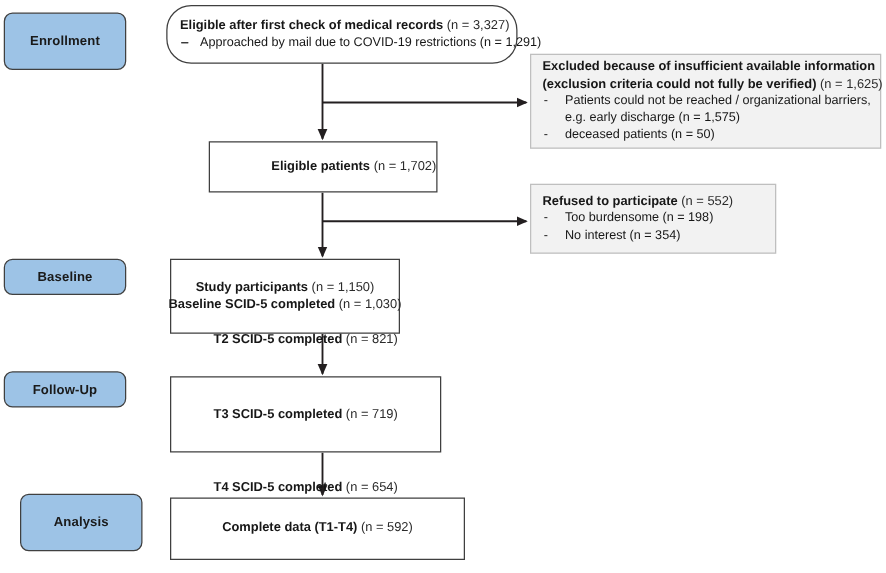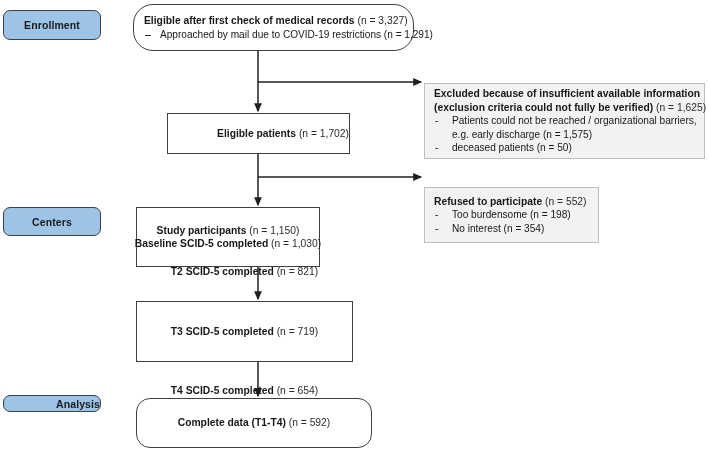--- a/index.html
+++ b/index.html
@@ -82,21 +82,20 @@
   .bullets li.wrap {
     white-space: normal;
   }
   .pad-left {
     padding-left: 10px;
     border-radius: 20px;
   }
   .pad-left-gray {
     padding-left: 9px;
     padding-right: 6px;
-    margin-top: 40px;
   }
   svg.connectors {
     position: absolute;
     left: 0;
     top: 0;
     width: 709px;
     height: 458px;
     pointer-events: none;
   }
 </style>
@@ -118,27 +117,30 @@
 
     <line x1="258" y1="154" x2="258" y2="205" stroke="#231f20" stroke-width="1.5" marker-end="url(#arrowhead)"></line>
 
     <path d="M258,177 L421,177" stroke="#231f20" stroke-width="1.5" fill="none" marker-end="url(#arrowhead)"></path>
 
     <line x1="258" y1="267" x2="258" y2="299" stroke="#231f20" stroke-width="1.5" marker-end="url(#arrowhead)"></line>
 
     <line x1="258" y1="362" x2="258" y2="396" stroke="#231f20" stroke-width="1.5" marker-end="url(#arrowhead)"></line>
   </svg>
 
-  <div class="stage-chip" style="left:3px; top:10px; width:98px; height:30px;">
+  <div class="stage-chip" style="left:3px; top:10px; width:98px; height:46px;">
     <span>Enrollment</span>
   </div>
   <div class="stage-chip" style="left:3px; top:207px; width:98px; height:29px;">
-    <span>Centers</span>
-  </div>
-  <div class="stage-chip" style="left:3px; top:395px; width:98px; height:17px;justify-content:flex-end;">
+    <span>Baseline</span>
+  </div>
+  <div class="stage-chip" style="left:3px; top:297px; width:98px; height:29px;">
+    <span>Follow-Up</span>
+  </div>
+  <div class="stage-chip" style="left:16px; top:395px; width:98px; height:46px;">
     <span>Analysis</span>
   </div>
 
   <div class="node pad-left" style="left:133px; top:4px; width:281px; height:47px;">
     <div class="line-main">
       <b>Eligible after first check of medical records</b>
       <span class="n">(n = 3,327)</span>
     </div>
     <ul class="bullets">
       <li>
@@ -171,21 +173,21 @@
     </ul>
   </div>
 
   <div class="node center" style="left:167px; top:113px; width:183px; height:41px;align-items:flex-end;">
     <div class="line-main">
       <b>Eligible patients</b>
       <span class="n">(n = 1,702)</span>
     </div>
   </div>
 
-  <div class="node gray pad-left-gray" style="left:424px; top:147px; width:175px; height:56px;">
+  <div class="node gray pad-left-gray" style="left:424px; top:147px; width:197px; height:56px;">
     <div class="line-main">
       <b>Refused to participate</b>
       <span class="n">(n = 552)</span>
     </div>
     <ul class="bullets">
       <li style="padding-left:18px;">
         <span class="dash">-</span>
         <span>Too burdensome (n = 198)</span>
       </li>
       <li style="padding-left:18px;">
@@ -214,20 +216,20 @@
     <div class="line-main">
       <b>T3 SCID-5 completed</b>
       <span class="n">(n = 719)</span>
     </div>
     <div class="line-main">
       <b>T4 SCID-5 completed</b>
       <span class="n">(n = 654)</span>
     </div>
   </div>
 
-  <div class="node center" style="left:136px; top:398px; width:236px; height:50px;border-radius:14px;">
+  <div class="node center" style="left:136px; top:398px; width:236px; height:50px;">
     <div class="line-main">
       <b>Complete data (T1-T4)</b>
       <span class="n">(n = 592)</span>
     </div>
   </div>
 
 </div>
 
 </body></html>

